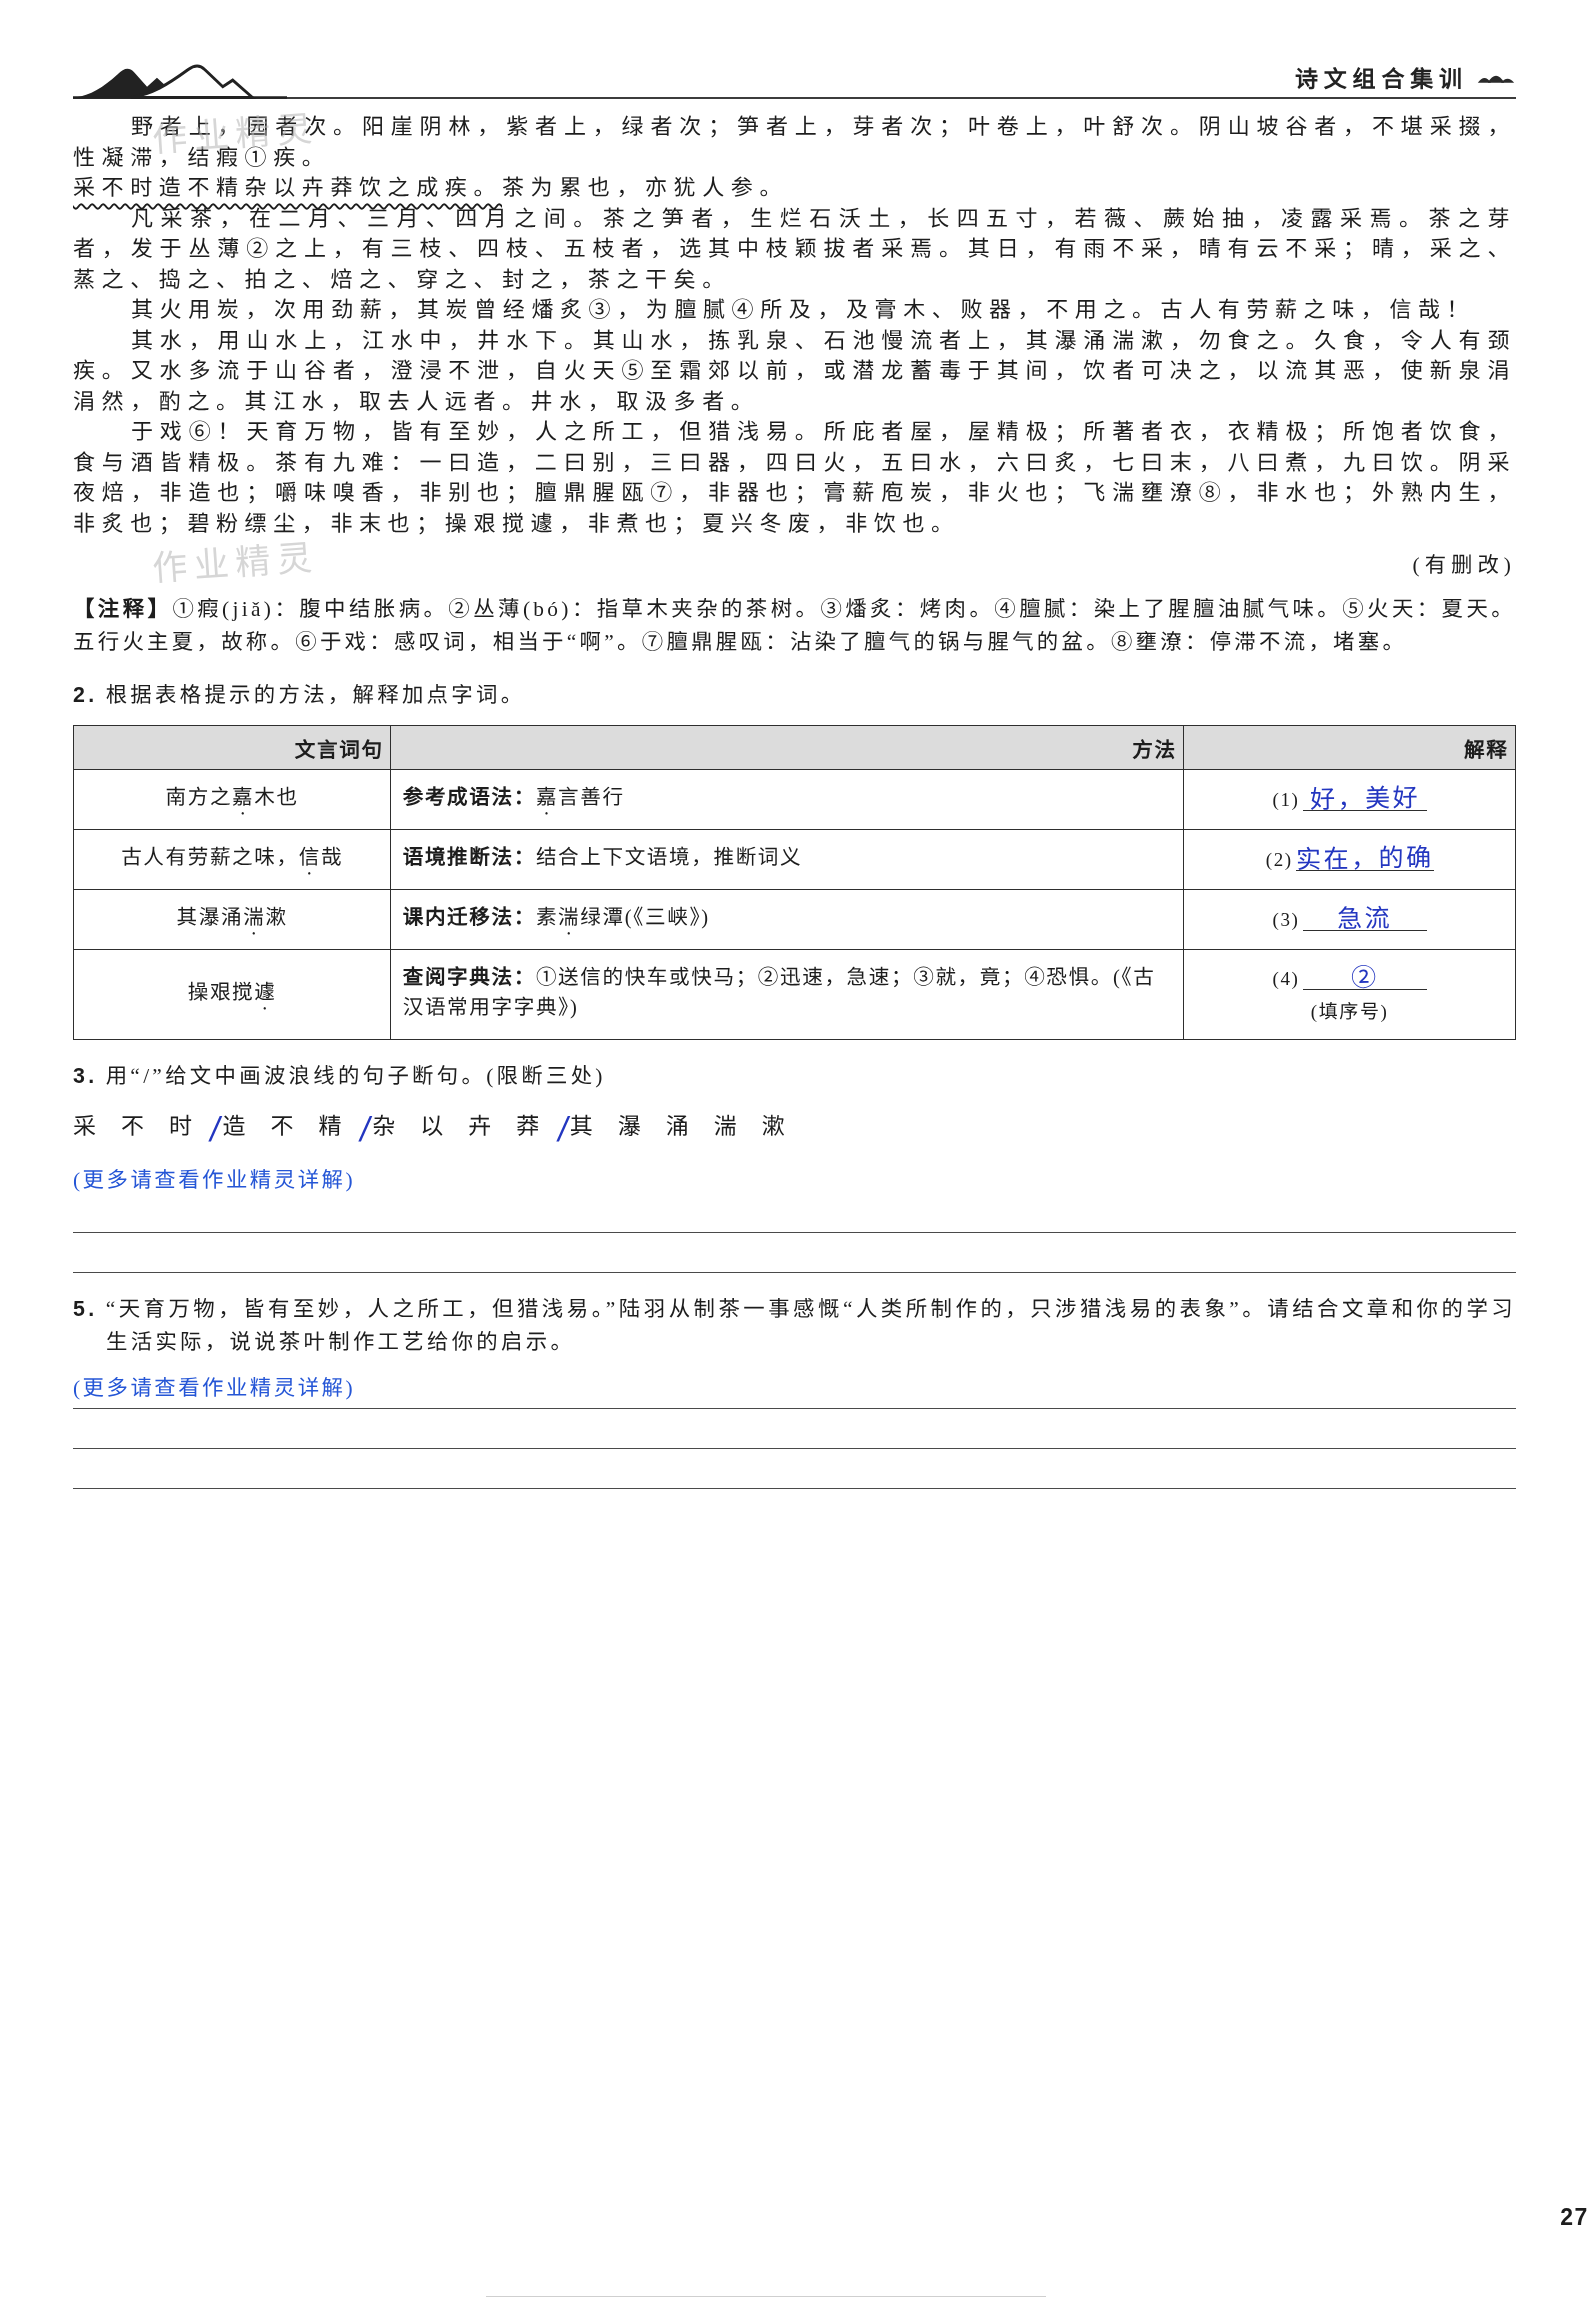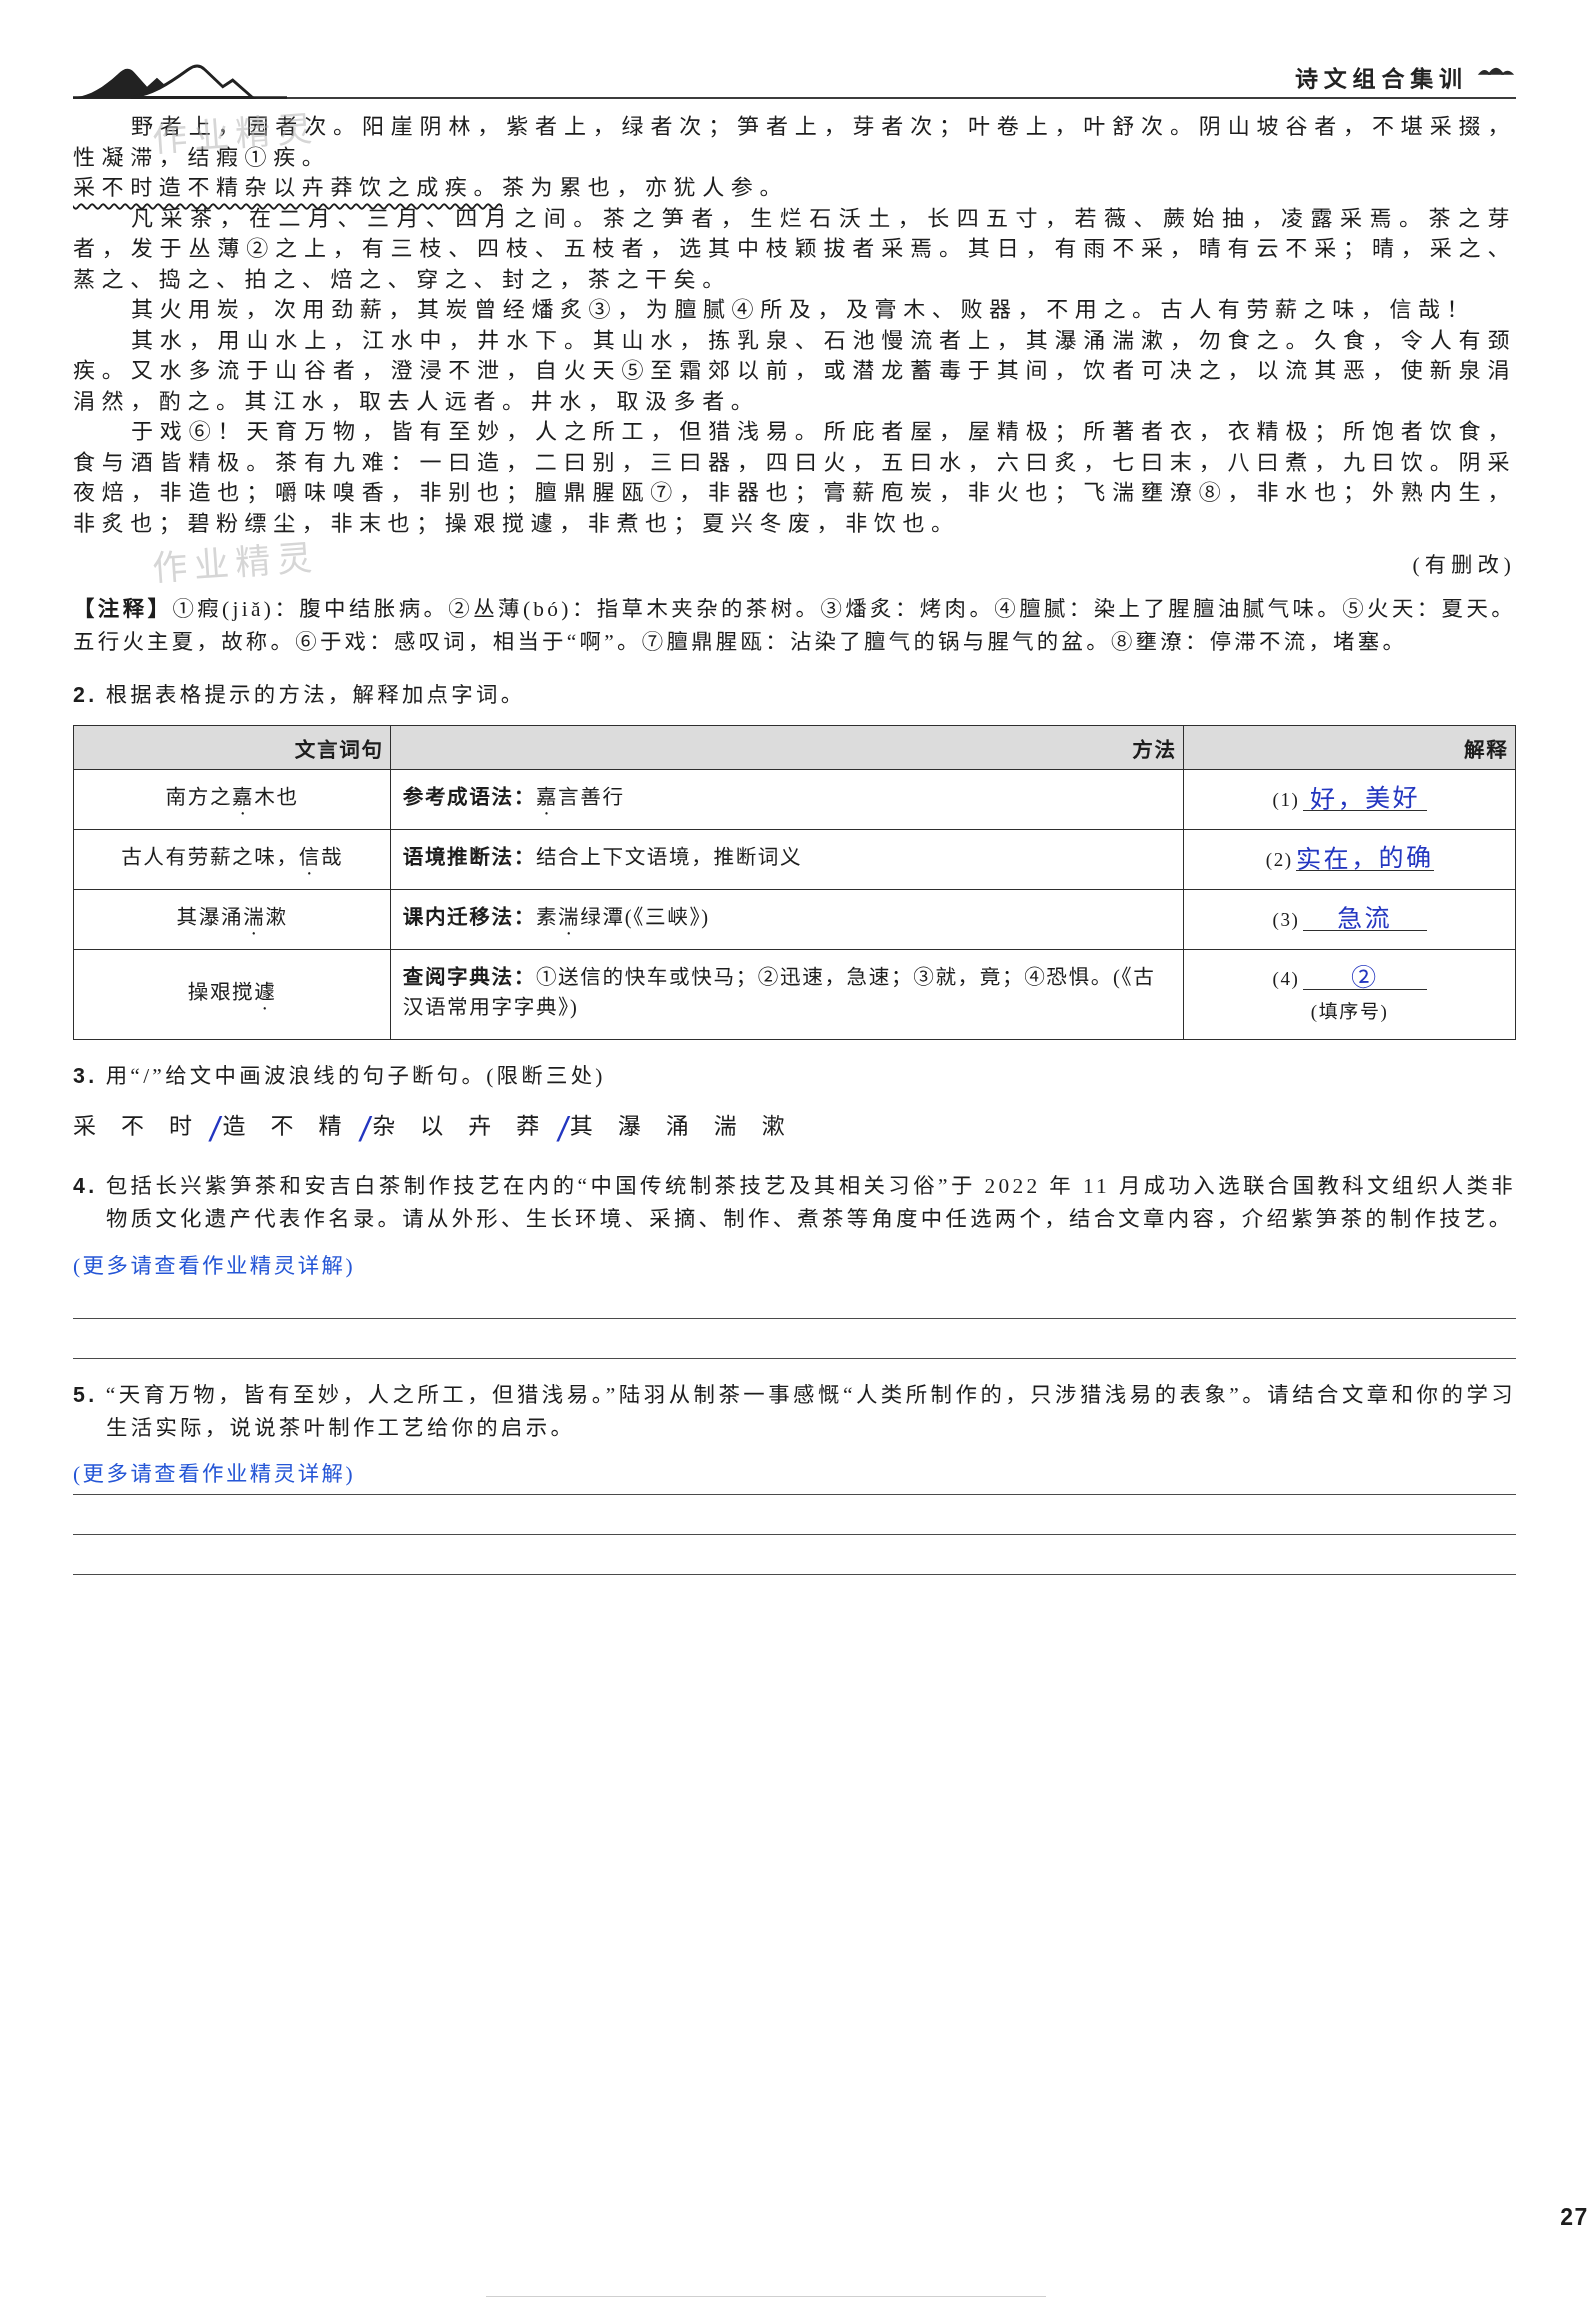--- a/index.html
+++ b/index.html
@@ -8,21 +8,21 @@
   .page { position:relative; width:1589px; height:2307px; background:#ffffff; padding:64px 73px 0 73px; overflow:hidden; }
 
   
   .watermark { position:absolute; color:#b5b5b5; opacity:.55; font-size:35px; letter-spacing:6.6px; transform:rotate(-4deg); pointer-events:none; font-family:"Liberation Sans", sans-serif; }
   .wm1 { left:152px; top:105px; }
   .wm2 { left:152px; top:534px; }
 
   
   .page-header { display:flex; justify-content:space-between; align-items:flex-end; border-bottom:2.5px solid #3c3c3c; height:35px; }
   .mountain-left { display:block; margin-bottom:-2.5px; }
-  .header-right { display:flex; align-items:flex-start; gap:8.2px; padding-bottom:3.3px; }
+  .header-right { display:flex; align-items:center; gap:8.2px; padding-bottom:3.3px; }
   .header-title { font-family:"Liberation Sans", sans-serif; font-weight:bold; font-size:23px; letter-spacing:5.8px; color:#222; }
   .mountain-small { display:block; margin-bottom:1.6px; }
 
   
   .content { margin-top:13px; }
   .para { font-size:22px; line-height:30.5px; letter-spacing:6.6px; text-align:justify; }
   .indent { text-indent:58px; }
   .wavy { text-decoration-line:underline; text-decoration-style:wavy; text-decoration-thickness:1.6px; text-underline-offset:8.2px; }
   .source { text-align:right; font-size:21.4px; letter-spacing:5px; margin-top:8.2px; }
 
@@ -134,21 +134,20 @@
       </tbody>
     </table>
   </section>
 
   <section>
     <p class="q-text"><b class="q-no">3.</b><span>用“/”给文中画波浪线的句子断句。(限断三处)</span></p>
     <p class="spaced-line"><span>采不时</span><span class="slash">/</span><span>造不精</span><span class="slash">/</span><span>杂以卉莽</span><span class="slash">/</span><span>其瀑涌湍漱</span></p>
   </section>
 
   <section>
-    <p class="q-text"><b class="q-no">4.</b><span>包括长兴紫笋茶和安吉白茶制作技艺在内的“中国传统制茶技艺及其相关习俗”于 2022 年 11 月成功入选联合国教科文组织人类非物质文化遗产代表作名录。请从外形、生长环境、采摘、制作、煮茶等角度中任选两个，结合文章内容，介绍紫笋茶的制作技艺。</span></p>
     <p class="blue-link">(更多请查看作业精灵详解)</p>
     <div class="answer-line"></div>
     <div class="answer-line"></div>
   </section>
 
   <section>
     <p class="q-text"><b class="q-no">5.</b><span>“天育万物，皆有至妙，人之所工，但猎浅易。”陆羽从制茶一事感慨“人类所制作的，只涉猎浅易的表象”。请结合文章和你的学习生活实际，说说茶叶制作工艺给你的启示。</span></p>
     <p class="blue-link with-rule">(更多请查看作业精灵详解)</p>
     <div class="answer-line"></div>
     <div class="answer-line"></div>

